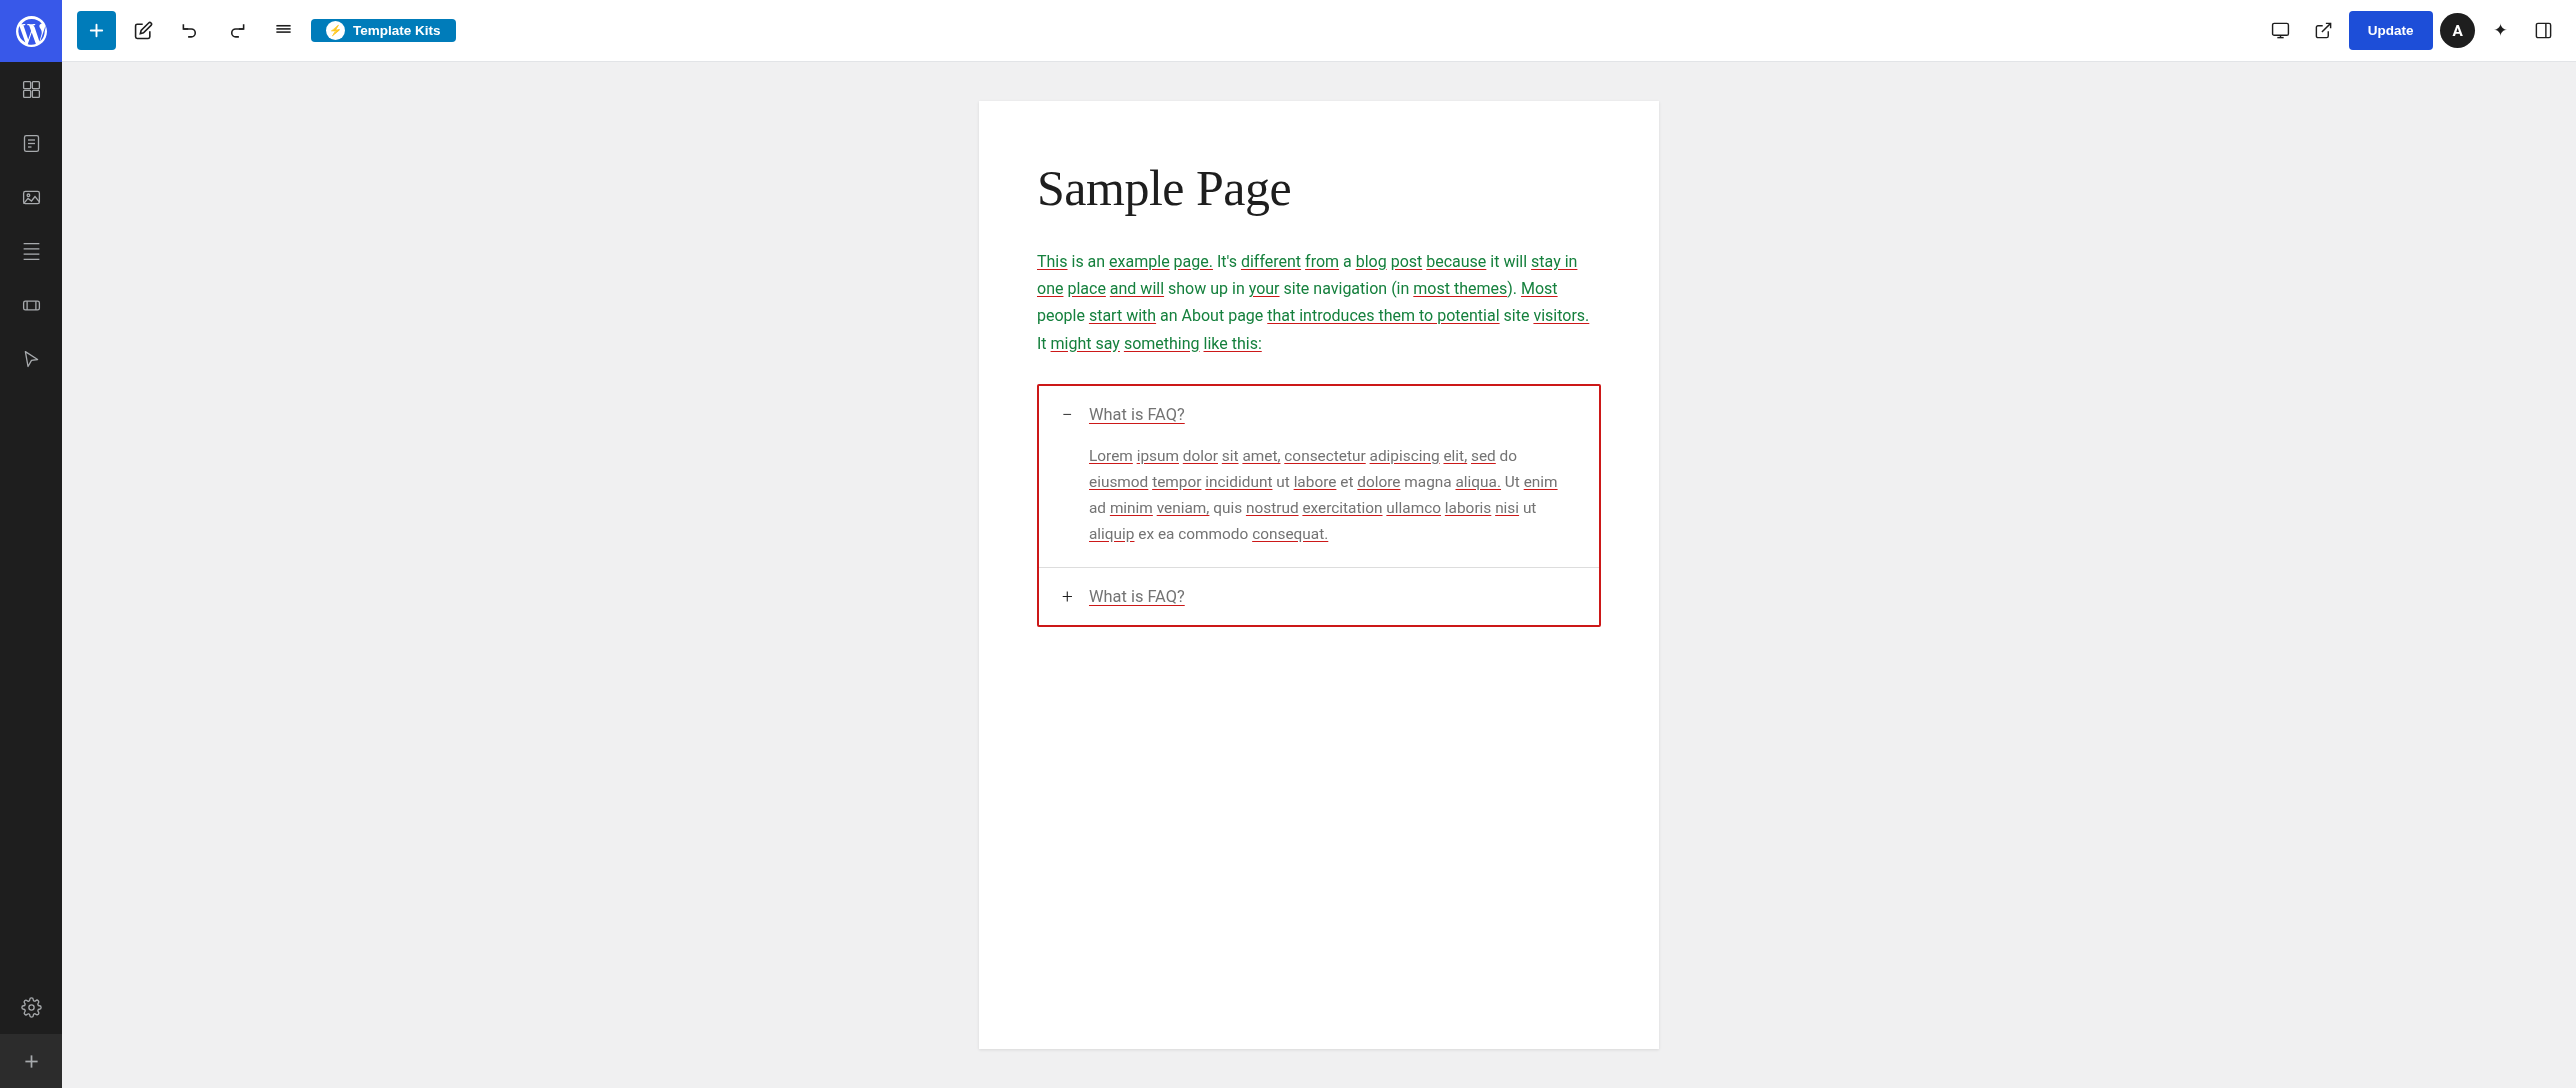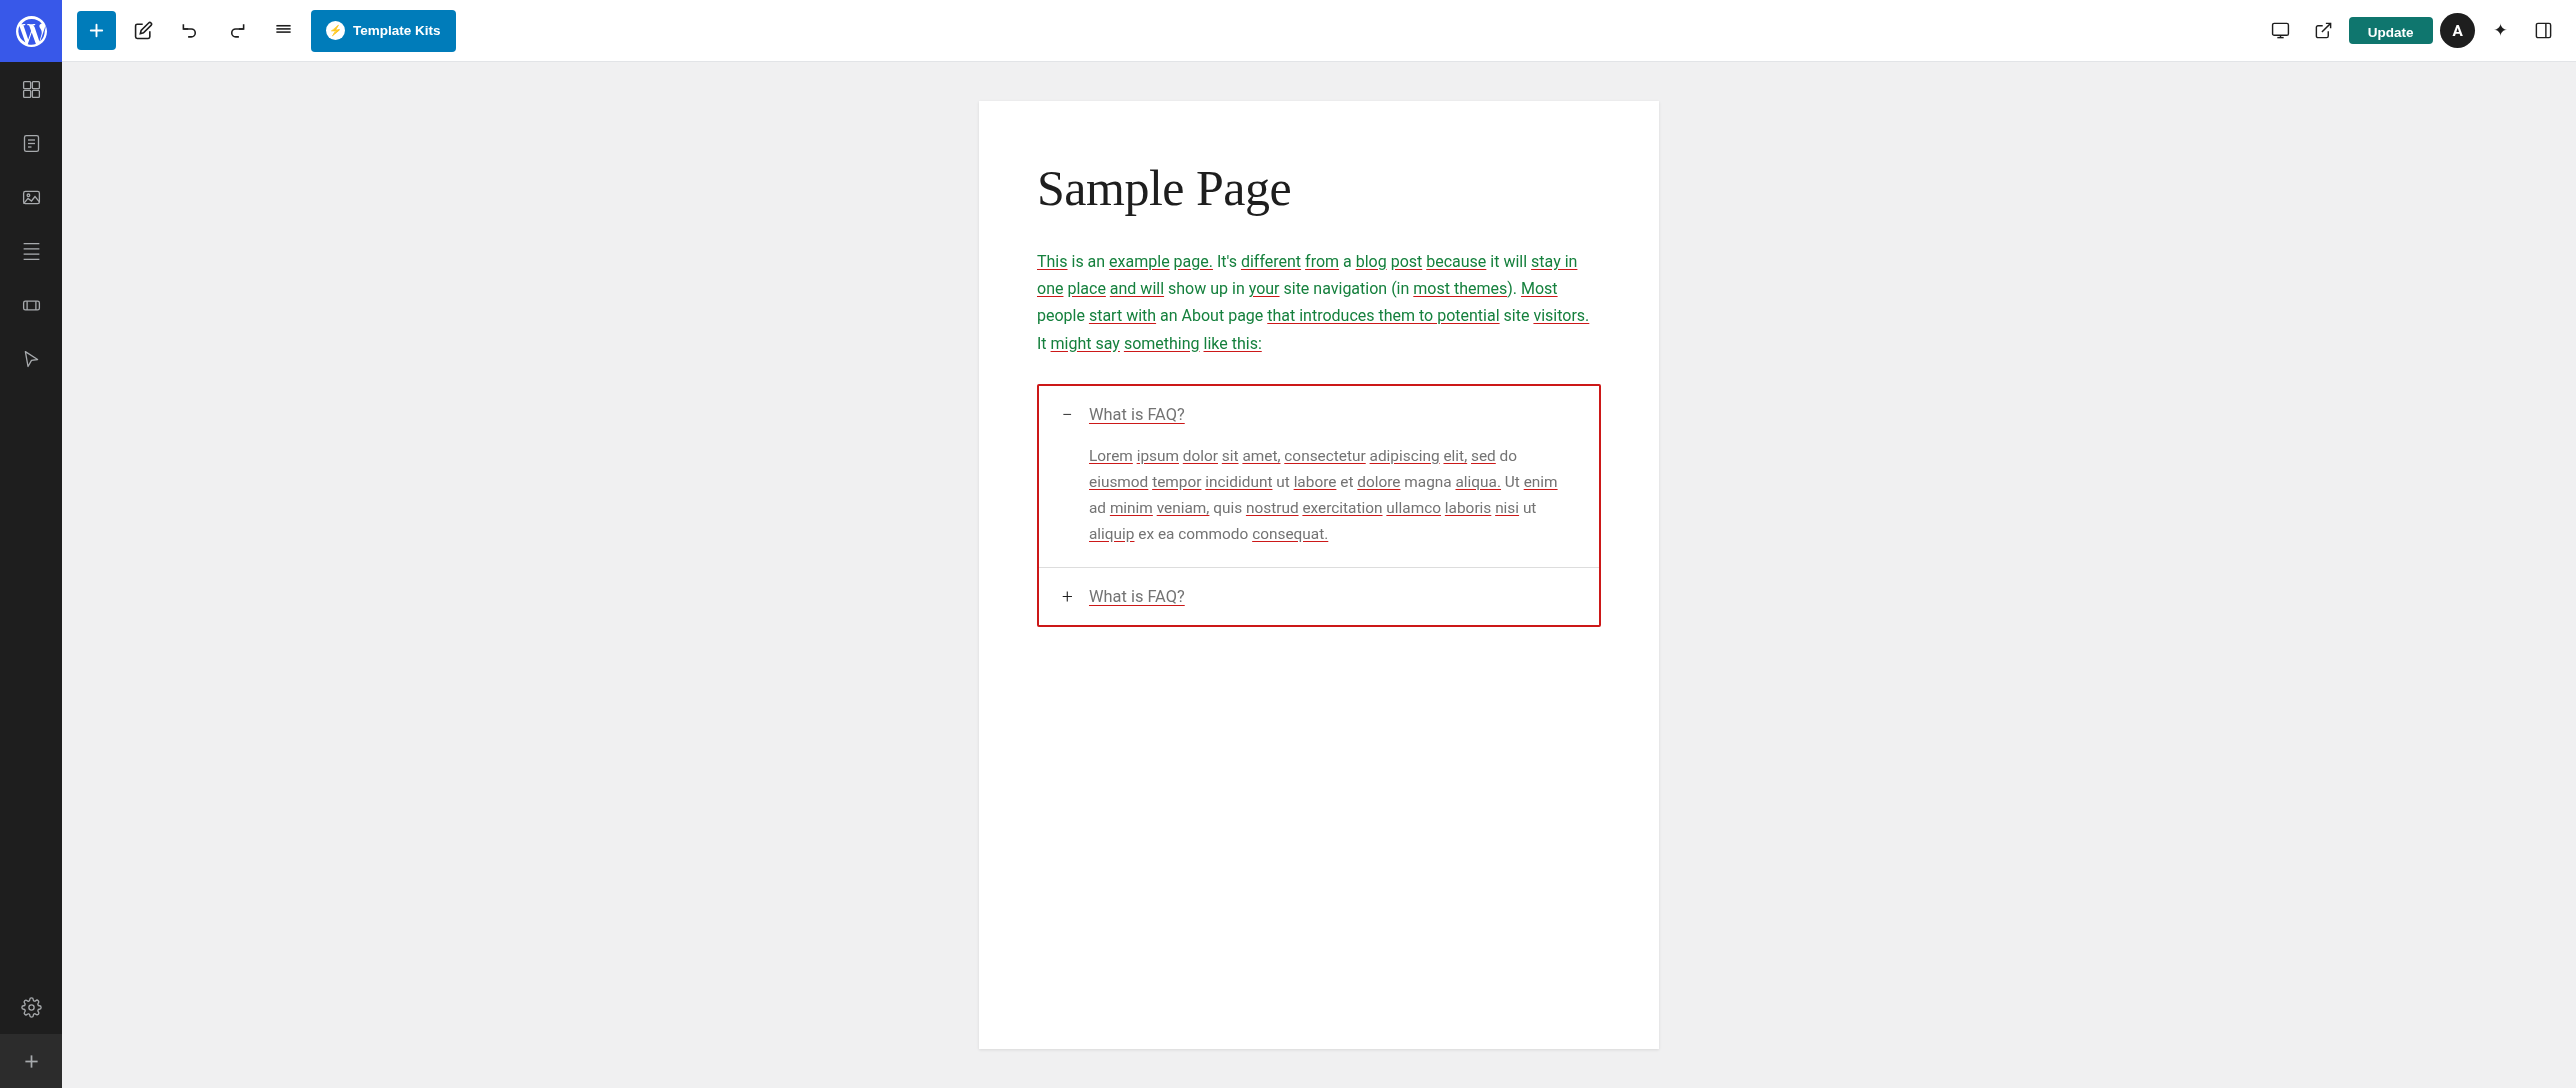--- a/index.html
+++ b/index.html
@@ -129,21 +129,21 @@
       align-items: center;
       gap: 7.7px;
       background: #007cba;
       color: white;
       border: none;
       border-radius: 3.9px;
       padding: 7.7px 15.4px;
       font-size: 13.5px;
       font-weight: 600;
       cursor: pointer;
-      height: 42px;
+      height: 23px;
     }
 
     .template-kits-btn .tk-icon {
       width: 19px;
       height: 19px;
       background: white;
       border-radius: 50%;
       display: flex;
       align-items: center;
       justify-content: center;
@@ -156,29 +156,29 @@
     }
 
     .toolbar-right {
       margin-left: auto;
       display: flex;
       align-items: center;
       gap: 7.7px;
     }
 
     .update-btn {
-      background: #0f766e;
+      background: #1d4ed8;
       color: white;
       border: none;
       border-radius: 3.9px;
       padding: 7.7px 19px;
       font-size: 13.5px;
       font-weight: 600;
       cursor: pointer;
-      height: 27px;
+      height: 39px;
     }
 
     .avatar-btn {
       width: 35px;
       height: 35px;
       border-radius: 50%;
       background: #1e1e1e;
       border: none;
       cursor: pointer;
       display: flex;

